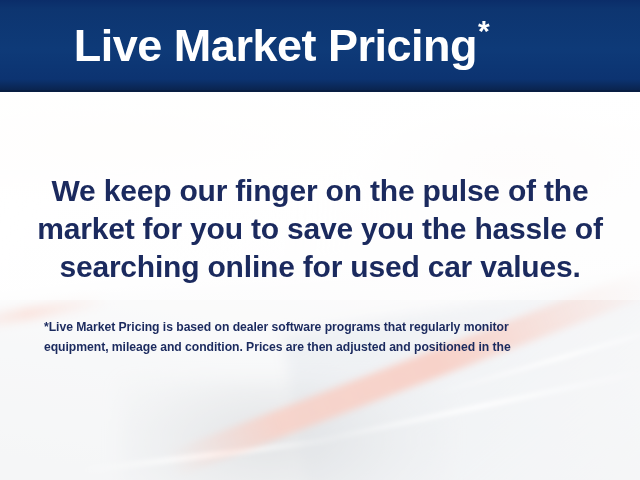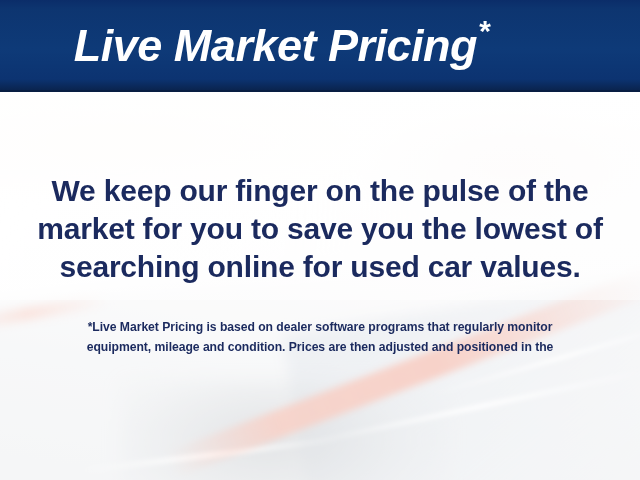--- a/index.html
+++ b/index.html
@@ -148,21 +148,20 @@
     height: 90px;
     display: flex;
     align-items: center;
     justify-content: center;
     color: #ffffff;
     font-size: 45px;
     font-weight: bold;
     letter-spacing: -0.5px;
     white-space: nowrap;
     line-height: 1;
-    font-style: italic;
   }
   .banner-title .star {
     font-size: 30px;
     font-weight: bold;
     align-self: flex-start;
     margin-top: 16px;
     margin-left: 1px;
     line-height: 1;
   }
 
@@ -176,24 +175,24 @@
     color: #1b2a5e;
     font-size: 30px;
     font-weight: bold;
     line-height: 38px;
     letter-spacing: -0.2px;
   }
 
   
   .disclaimer {
     position: absolute;
-    left: 28px;
+    left: 44px;
     top: 318px;
     width: 584px;
-    text-align: center;
+    text-align: left;
     color: #1b2a5e;
     font-size: 12.2px;
     font-weight: bold;
     line-height: 19.5px;
     letter-spacing: -0.05px;
   }
 </style>
 </head>
 <body>
 
@@ -217,21 +216,21 @@
 
   <div class="banner">
     <div class="banner-title">
         <span>Live Market Pricing</span>
         <span class="star">*</span>
       </div>
   </div>
 
   <div class="headline">
     <div>We keep our finger on the pulse of the</div>
-    <div>market for you to save you the lowest of</div>
+    <div>market for you to save you the hassle of</div>
     <div>searching online for used car values.</div>
   </div>
 
   <div class="disclaimer">
     <div>*Live Market Pricing is based on dealer software programs that regularly monitor</div>
     <div>equipment, mileage and condition. Prices are then adjusted and positioned in the</div>
   </div>
 
 </div>
 

